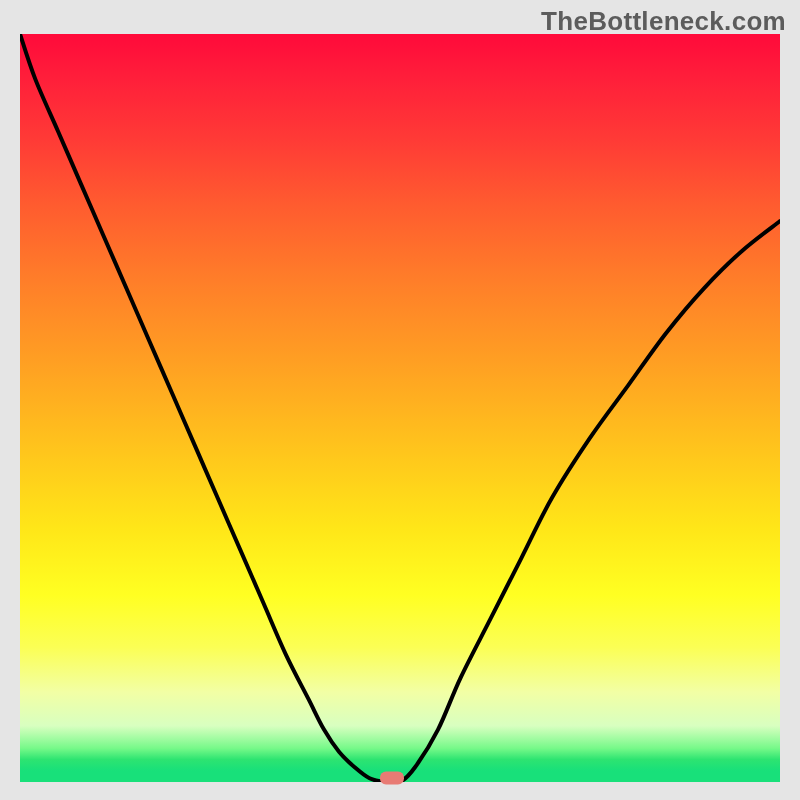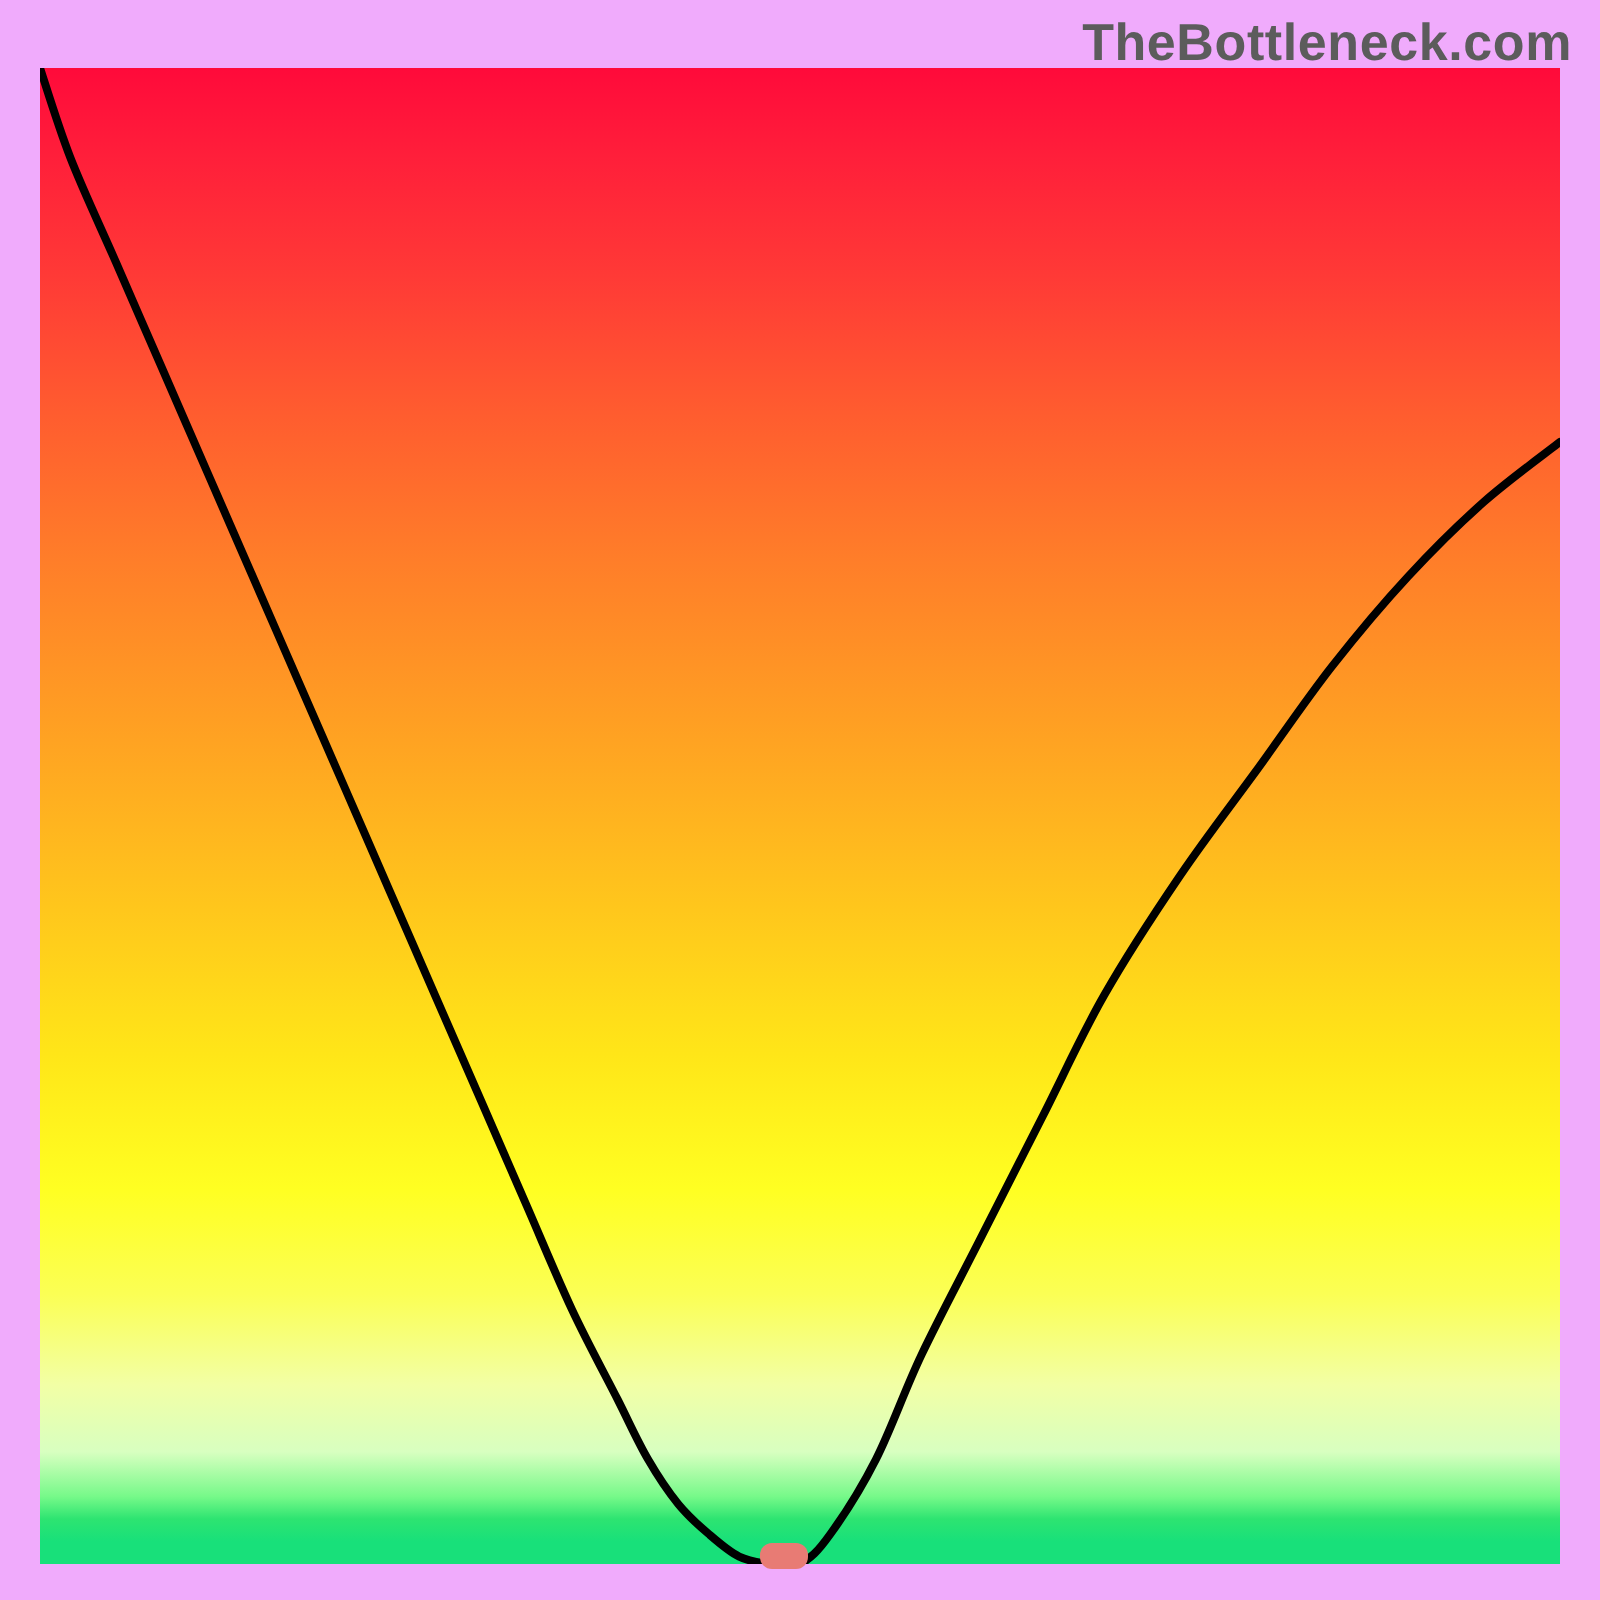--- a/index.html
+++ b/index.html
@@ -8,21 +8,21 @@
     width: 800px;
     height: 800px;
     background: #000000;
     overflow: hidden;
     font-family: Arial, Helvetica, sans-serif;
   }
   .outer {
     position: relative;
     width: 800px;
     height: 800px;
-    background: #f0abfc;
+    background: #e5e5e5;
   }
   .watermark {
     position: absolute;
     top: 6px;
     right: 14px;
     font-size: 26px;
     font-weight: 600;
     color: #5c5c5c;
     letter-spacing: 0.3px;
     z-index: 10;

